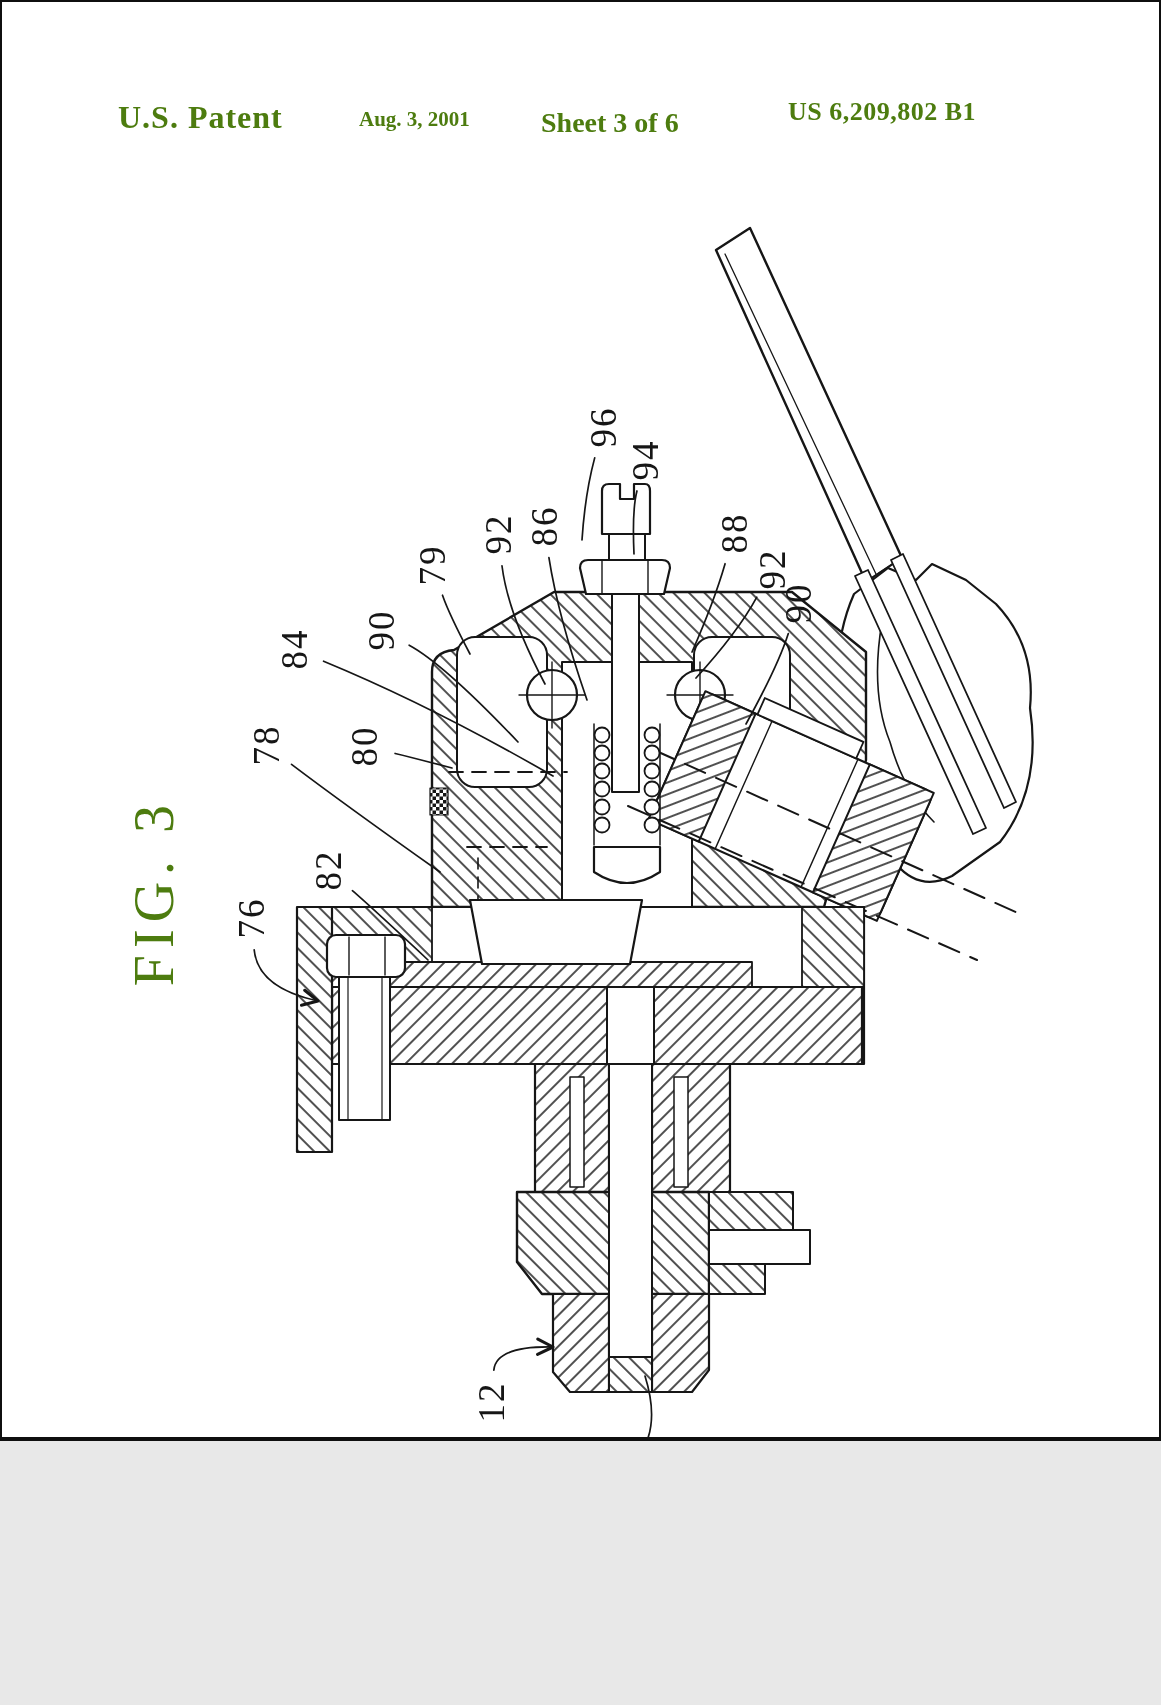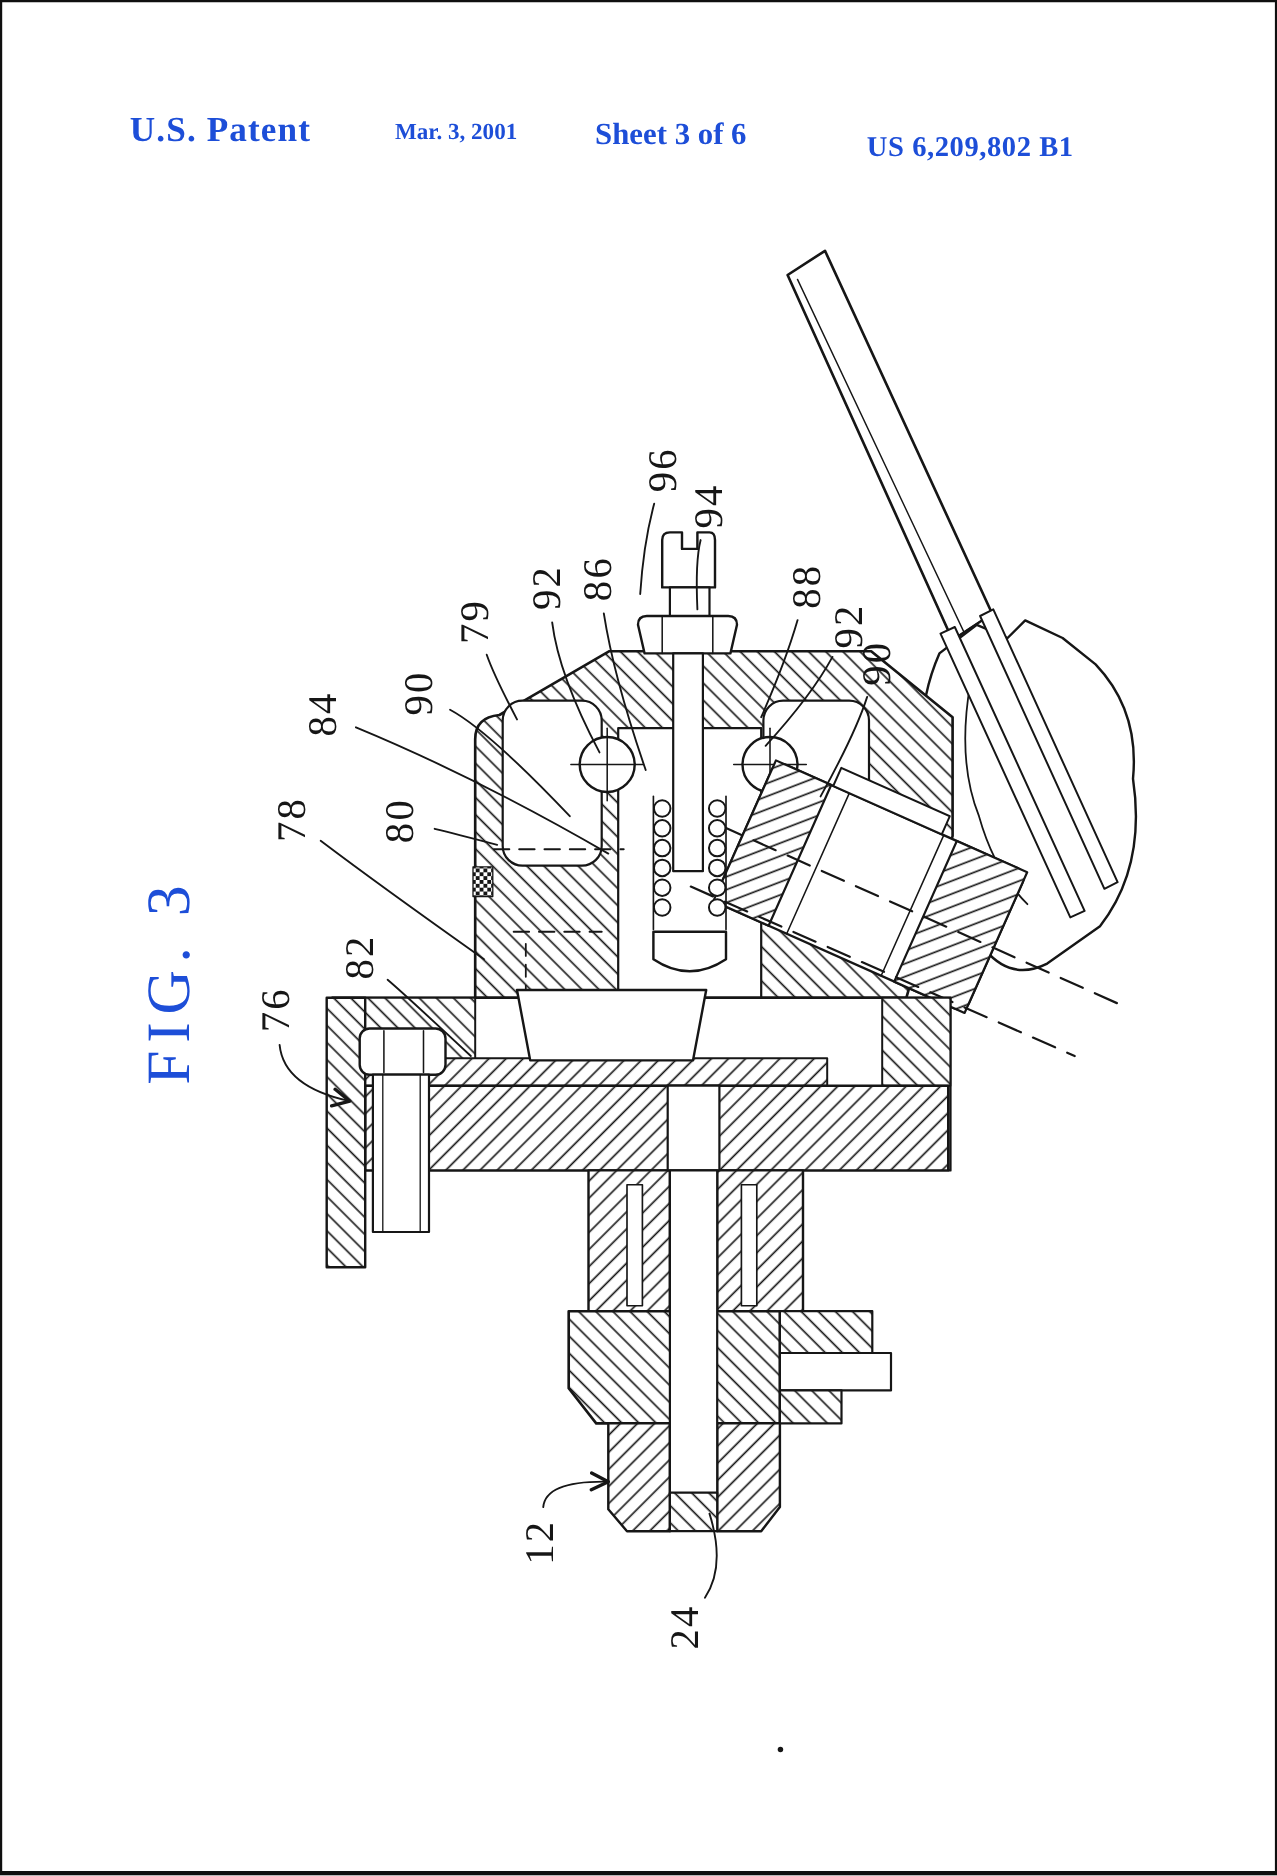--- a/index.html
+++ b/index.html
@@ -1,45 +1,45 @@
 <!DOCTYPE html>
 <html><head>
 <meta charset="utf-8">
 <style>
   * { margin:0; padding:0; box-sizing:border-box; }
   html,body { background:#e8e8e8; }
   .page {
-    position:relative; width:1161px; height:1705px; background:#ffffff;
+    position:relative; width:1161px; height:1441px; background:#ffffff;
     border:2px solid #0f0f0f; border-bottom-width:4px;
-    font-family:"Liberation Serif","DejaVu Serif",serif; color:#1d4ed8; overflow:hidden;
+    font-family:"Liberation Serif","DejaVu Serif",serif; color:#4d7c0f; overflow:hidden;
   }
   .hdr { position:absolute; white-space:nowrap; font-weight:bold; }
   .hdr-office  { left:116px; top:97px;  font-size:32px; letter-spacing:1px; }
   .hdr-date    { left:357px; top:105px; font-size:21px; }
   .hdr-sheet   { left:539px; top:105px; font-size:28px; }
-  .hdr-patnum  { left:786px; top:117px; font-size:26px; letter-spacing:0.5px; }
+  .hdr-patnum  { left:786px; top:95px; font-size:26px; letter-spacing:0.5px; }
   .fig-label {
     position:absolute; left:22px; top:858px; width:260px; height:64px;
     text-align:center; font-size:56px; letter-spacing:7px;
     transform:rotate(-90deg); transform-origin:center; white-space:nowrap;
   }
   svg text.ref {
     font-family:"Liberation Serif","DejaVu Serif",serif;
     font-size:37px; fill:#161616; letter-spacing:2px;
   }
   .speck { position:absolute; left:705px; top:1586px; width:5px; height:5px;
            border-radius:50%; background:#161616; }
 </style>
 </head>
 <body>
 
 <div class="page">
 
   <div class="hdr hdr-office">U.S. Patent</div>
-  <div class="hdr hdr-date">Mar. 3, 2001</div>
+  <div class="hdr hdr-date">Aug. 3, 2001</div>
   <div class="hdr hdr-sheet">Sheet 3 of 6</div>
   <div class="hdr hdr-patnum">US 6,209,802 B1</div>
 
   <div class="fig-label">FIG. 3</div>
 
   <svg id="drawing" width="1161" height="1705" viewBox="0 0 1161 1705" style="position:absolute;left:0;top:0;" stroke-linejoin="round" stroke-linecap="round">
     <defs>
       <pattern id="hA" width="11" height="11" patternUnits="userSpaceOnUse" patternTransform="rotate(-45)">
         <rect width="11" height="11" fill="#ffffff"></rect>
         <line x1="2" y1="0" x2="2" y2="11" stroke="#161616" stroke-width="1.5"></line>

